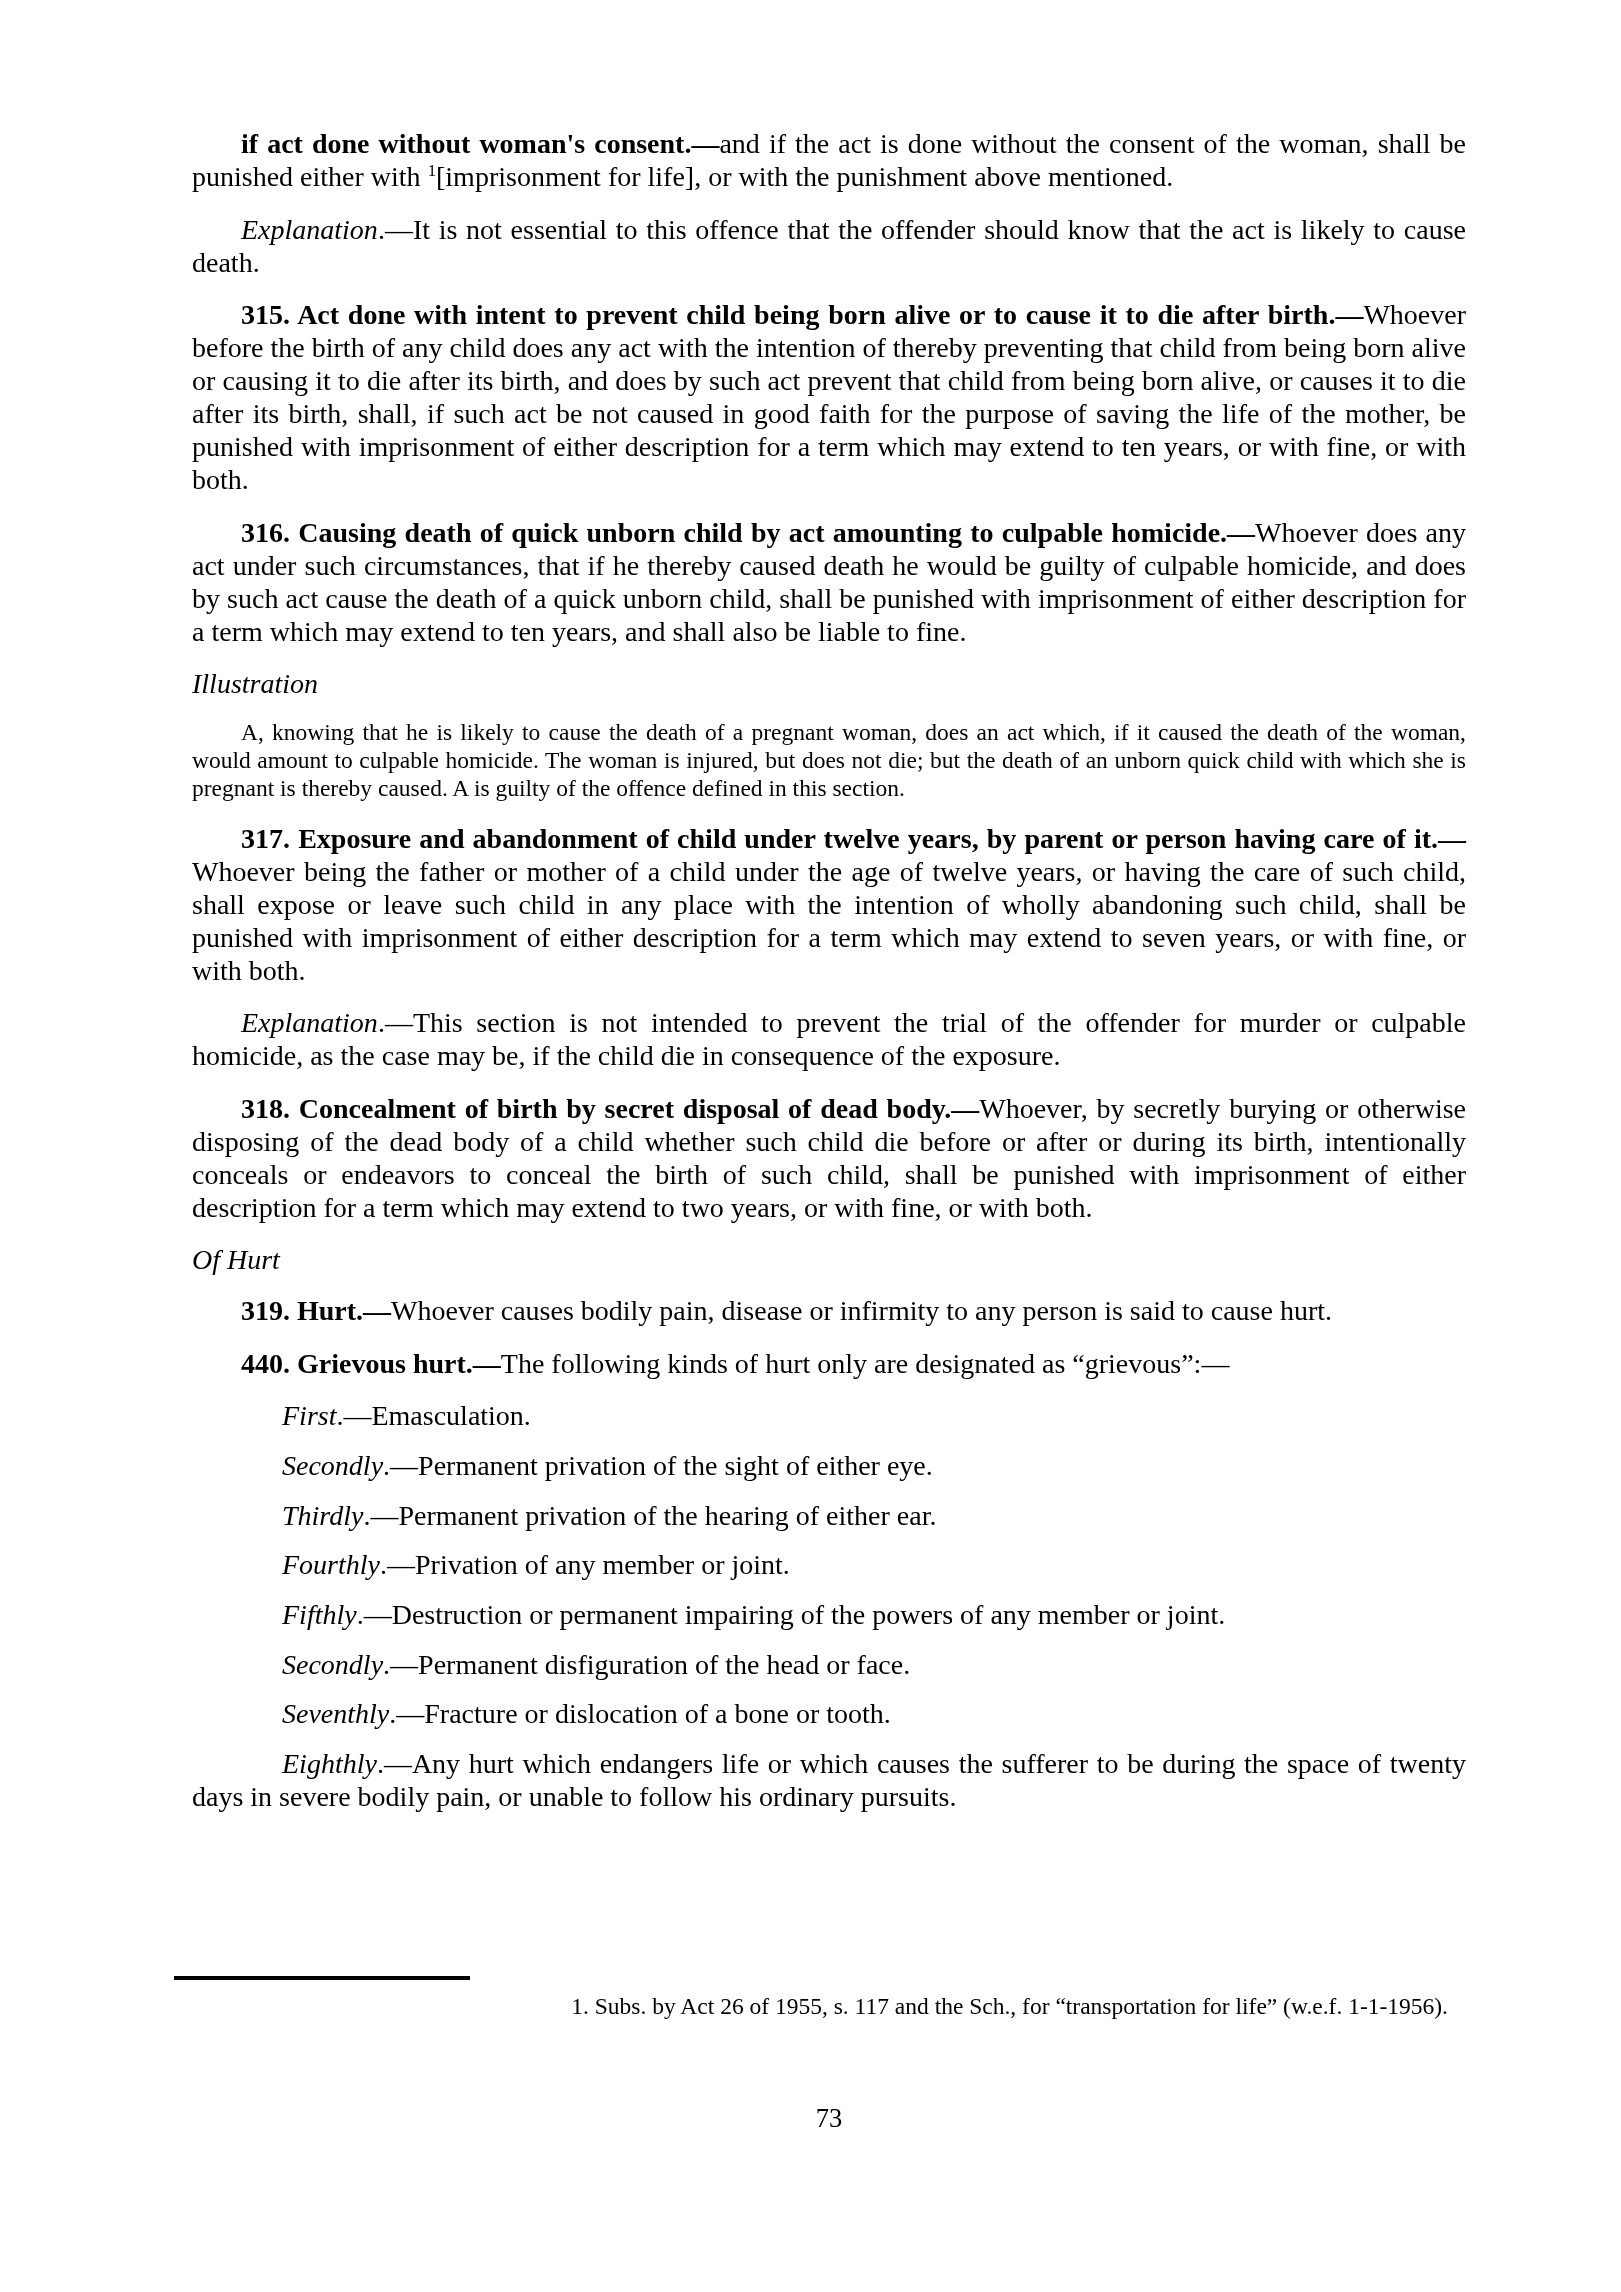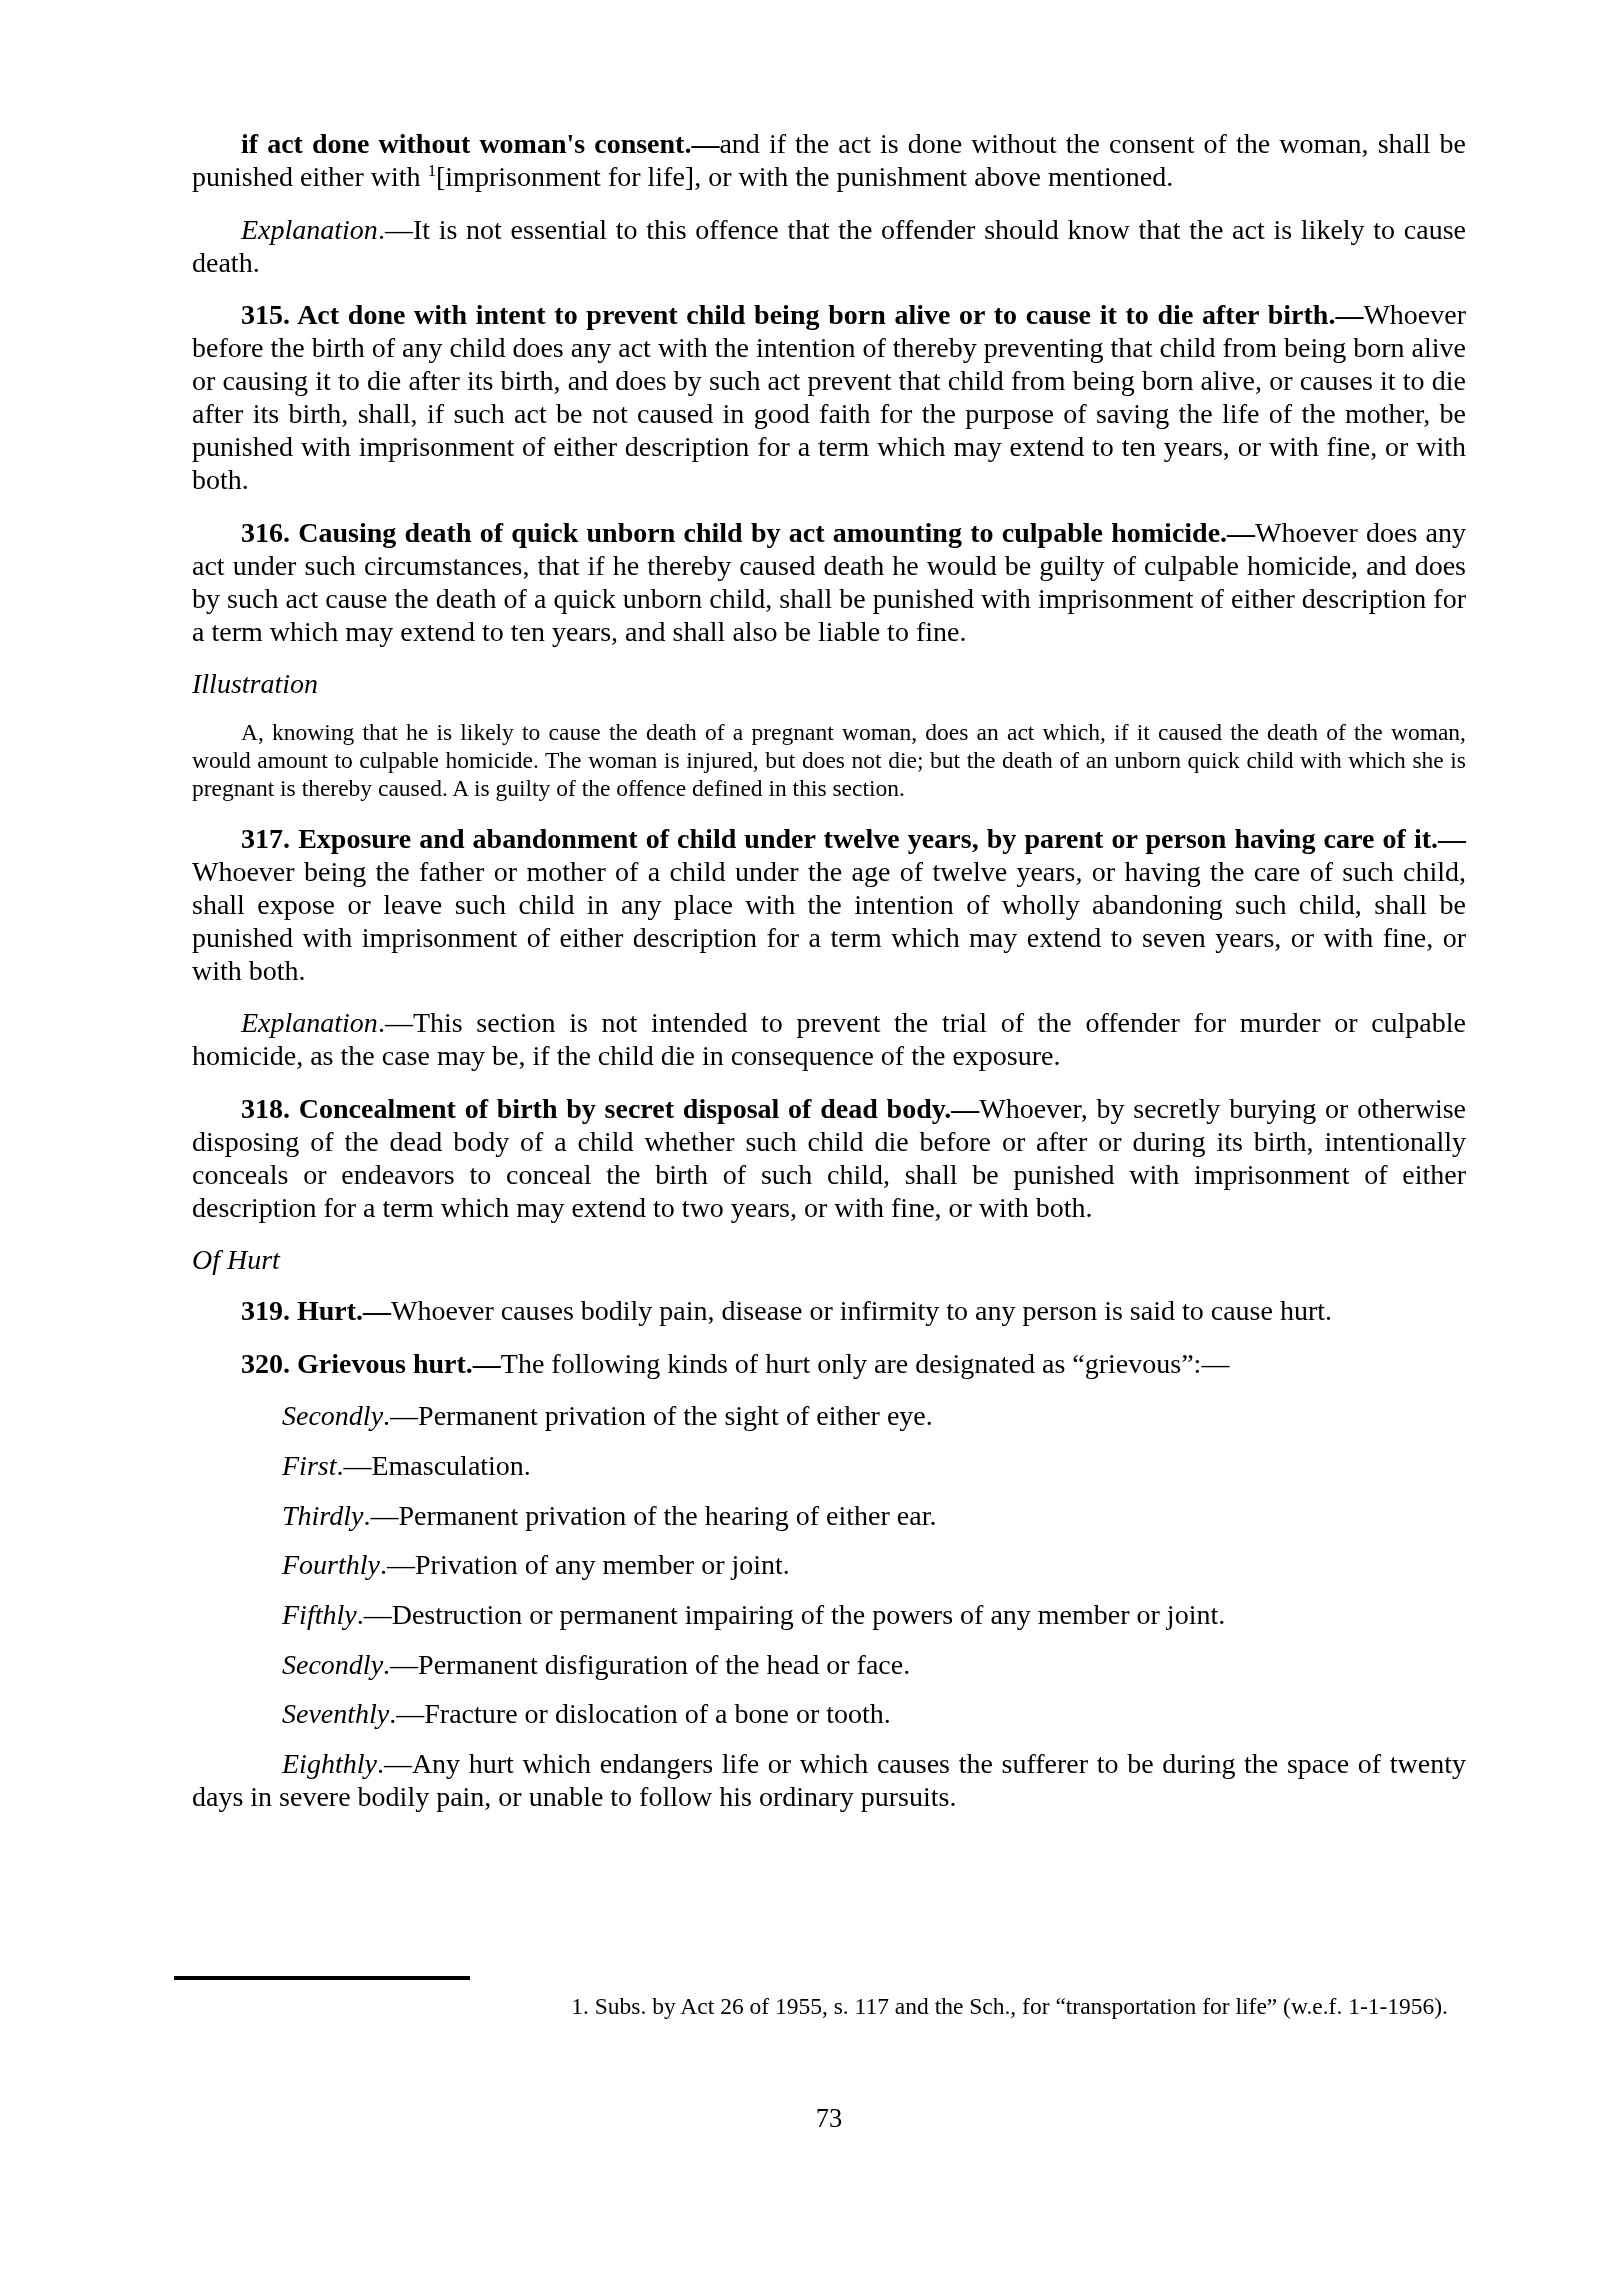--- a/index.html
+++ b/index.html
@@ -89,23 +89,23 @@
       <p class="para"><span class="run-i">Explanation</span><span class="run-n">.—It is not essential to this offence that the offender should know that the act is likely to cause death.</span></p>
       <p class="para"><span class="run-b">315. Act done with intent to prevent child being born alive or to cause it to die after birth</span><span class="run-b">.—</span><span class="run-n">Whoever before the birth of any child does any act with the intention of thereby preventing that child from being born alive or causing it to die after its birth, and does by such act prevent that child from being born alive, or causes it to die after its birth, shall, if such act be not caused in good faith for the purpose of saving the life of the mother, be punished with imprisonment of either description for a term which may extend to ten years, or with fine, or with both.</span></p>
       <p class="para"><span class="run-b">316. Causing death of quick unborn child by act amounting to culpable homicide</span><span class="run-b">.—</span><span class="run-n">Whoever does any act under such circumstances, that if he thereby caused death he would be guilty of culpable homicide, and does by such act cause the death of a quick unborn child, shall be punished with imprisonment of either description for a term which may extend to ten years, and shall also be liable to fine.</span></p>
       <p class="center-head"><span class="run-i">Illustration</span></p>
       <p class="illus"><span class="run-n">A, knowing that he is likely to cause the death of a pregnant woman, does an act which, if it caused the death of the woman, would amount to culpable homicide. The woman is injured, but does not die; but the death of an unborn quick child with which she is pregnant is thereby caused. A is guilty of the offence defined in this section.</span></p>
       <p class="para"><span class="run-b">317. Exposure and abandonment of child under twelve years, by parent or person having care of it</span><span class="run-b">.—</span><span class="run-n">Whoever being the father or mother of a child under the age of twelve years, or having the care of such child, shall expose or leave such child in any place with the intention of wholly abandoning such child, shall be punished with imprisonment of either description for a term which may extend to seven years, or with fine, or with both.</span></p>
       <p class="para"><span class="run-i">Explanation</span><span class="run-n">.—This section is not intended to prevent the trial of the offender for murder or culpable homicide, as the case may be, if the child die in consequence of the exposure.</span></p>
       <p class="para"><span class="run-b">318. Concealment of birth by secret disposal of dead body</span><span class="run-b">.—</span><span class="run-n">Whoever, by secretly burying or otherwise disposing of the dead body of a child whether such child die before or after or during its birth, intentionally conceals or endeavors to conceal the birth of such child, shall be punished with imprisonment of either description for a term which may extend to two years, or with fine, or with both.</span></p>
       <p class="center-head"><span class="run-i">Of Hurt</span></p>
       <p class="para"><span class="run-b">319. Hurt</span><span class="run-b">.—</span><span class="run-n">Whoever causes bodily pain, disease or infirmity to any person is said to cause hurt.</span></p>
-      <p class="para"><span class="run-b">320. Grievous hurt</span><span class="run-b">.—</span><span class="run-n">The following kinds of hurt only are designated as “grievous”:—</span></p>
+      <p class="para"><span class="run-b">440. Grievous hurt</span><span class="run-b">.—</span><span class="run-n">The following kinds of hurt only are designated as “grievous”:—</span></p>
+      <p class="list-item"><span class="run-i">First</span><span class="run-n">.—Emasculation.</span></p>
       <p class="list-item"><span class="run-i">Secondly</span><span class="run-n">.—Permanent privation of the sight of either eye.</span></p>
-      <p class="list-item"><span class="run-i">First</span><span class="run-n">.—Emasculation.</span></p>
       <p class="list-item"><span class="run-i">Thirdly</span><span class="run-n">.—Permanent privation of the hearing of either ear.</span></p>
       <p class="list-item"><span class="run-i">Fourthly</span><span class="run-n">.—Privation of any member or joint.</span></p>
       <p class="list-item"><span class="run-i">Fifthly</span><span class="run-n">.—Destruction or permanent impairing of the powers of any member or joint.</span></p>
       <p class="list-item"><span class="run-i">Secondly</span><span class="run-n">.—Permanent disfiguration of the head or face.</span></p>
       <p class="list-item"><span class="run-i">Seventhly</span><span class="run-n">.—Fracture or dislocation of a bone or tooth.</span></p>
       <p class="list-item extra-top"><span class="run-i">Eighthly</span><span class="run-n">.—Any hurt which endangers life or which causes the sufferer to be during the space of twenty days in severe bodily pain, or unable to follow his ordinary pursuits.</span></p>
     </main>
 
   <div class="footnote">
     <div class="footnote-rule"></div>

